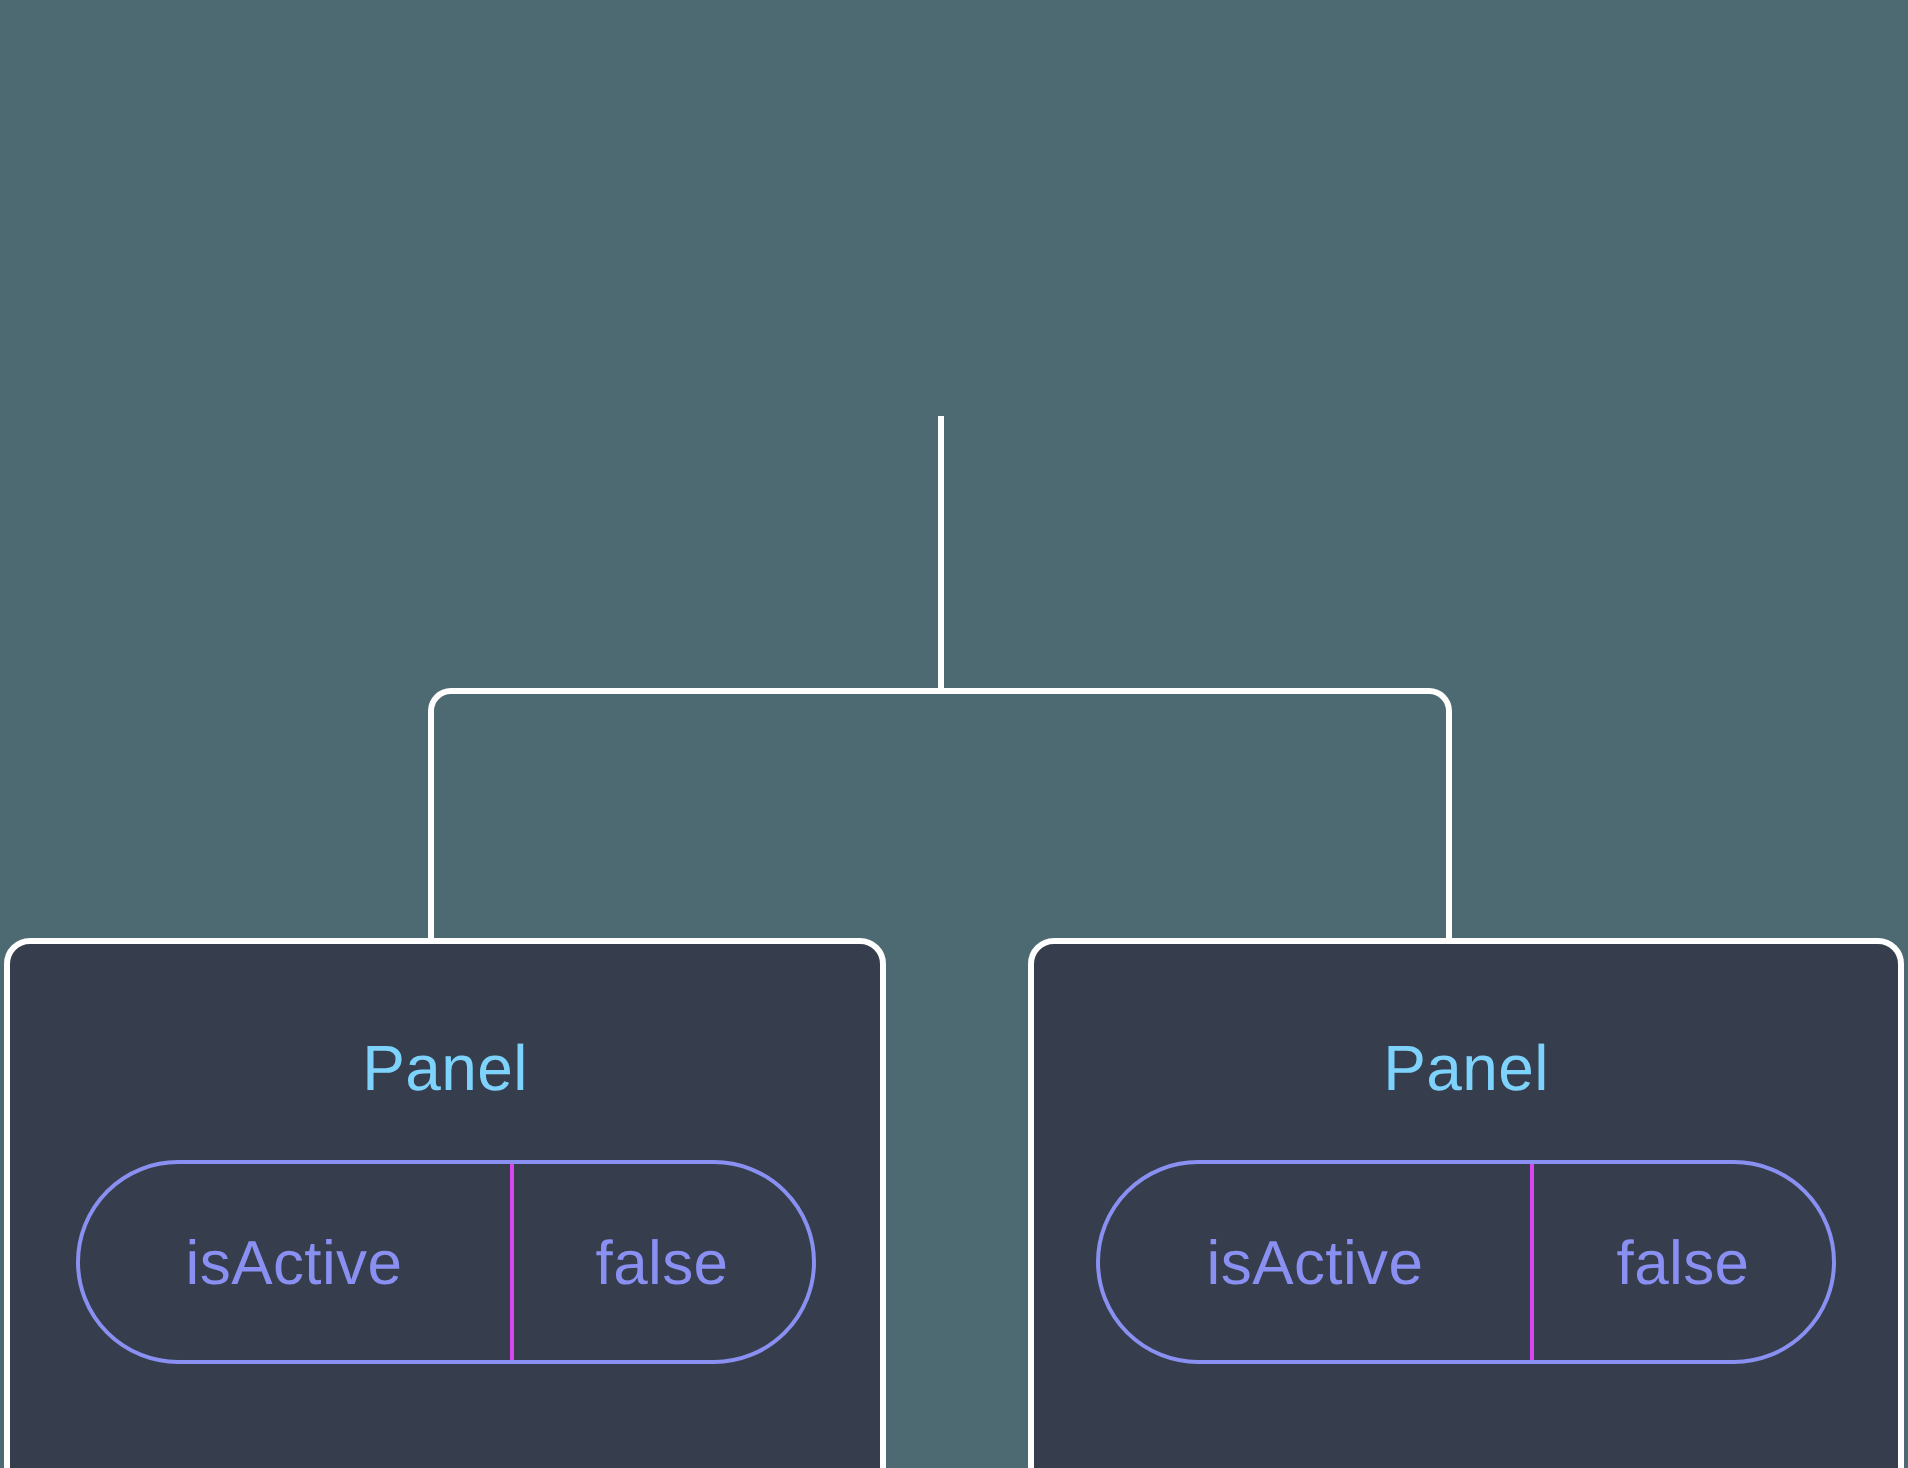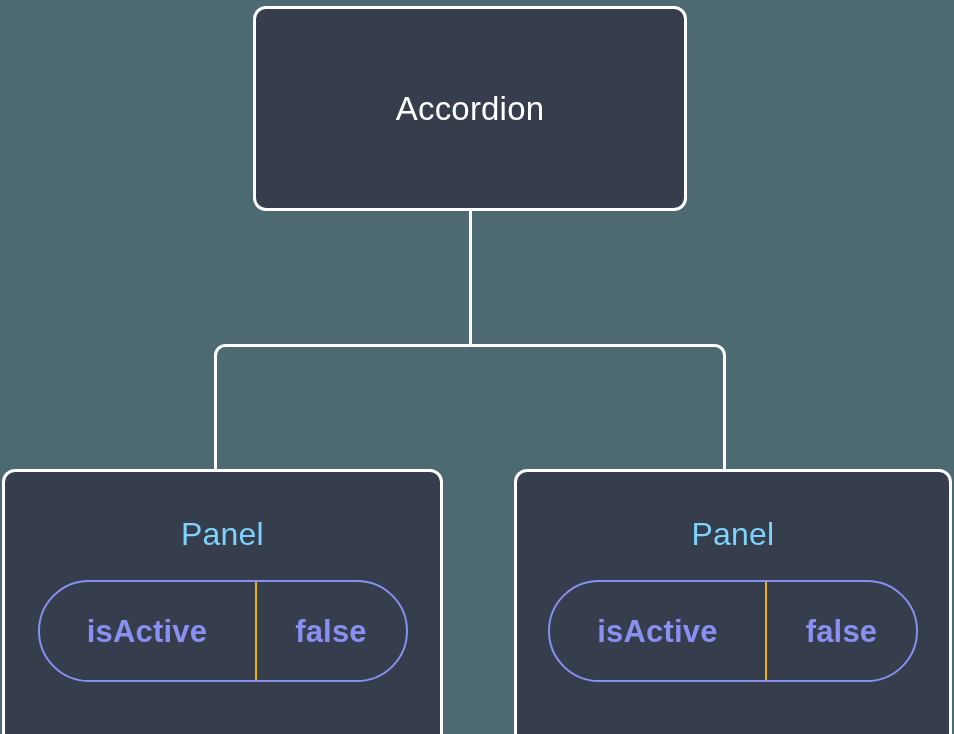--- a/index.html
+++ b/index.html
@@ -90,46 +90,43 @@
   }
   .node.panel.left  .prop-pill { width: 370px; }
   .node.panel.right .prop-pill { width: 370px; }
 
   .prop-key, .prop-value {
     display: flex;
     align-items: center;
     justify-content: center;
     color: #8a90f2;
     font-size: 31px;
-    font-weight: 700;
+    font-weight: 400;
     line-height: 1;
     letter-spacing: 0.2px;
   }
   .prop-key {
     flex: 0 0 215px;
   }
   .prop-value {
     flex: 1 1 auto;
-    border-left: 2px solid #eab308;
+    border-left: 2px solid #d946ef;
   }
 </style>
 </head>
 <body>
 
 <div id="stage">
 
   <svg id="connectors" viewBox="0 0 954 734" width="954" height="734" fill="none">
     <path d="M470.5 208 V 345.5" stroke="#ffffff" stroke-width="3" stroke-linecap="butt"></path>
     <path d="M470.5 345.5 H 225.5 A 10 10 0 0 0 215.5 355.5 V 472" stroke="#ffffff" stroke-width="3" stroke-linecap="butt"></path>
     <path d="M470.5 345.5 H 714.5 A 10 10 0 0 1 724.5 355.5 V 472" stroke="#ffffff" stroke-width="3" stroke-linecap="butt"></path>
   </svg>
 
-  <div class="node root">
-    <span class="node-title-root">Accordion</span>
-  </div>
 
   <div class="node panel left">
     <span class="node-title">Panel</span>
     <div class="prop-pill">
       <span class="prop-key">isActive</span>
       <span class="prop-value">false</span>
     </div>
   </div>
 
   <div class="node panel right">

